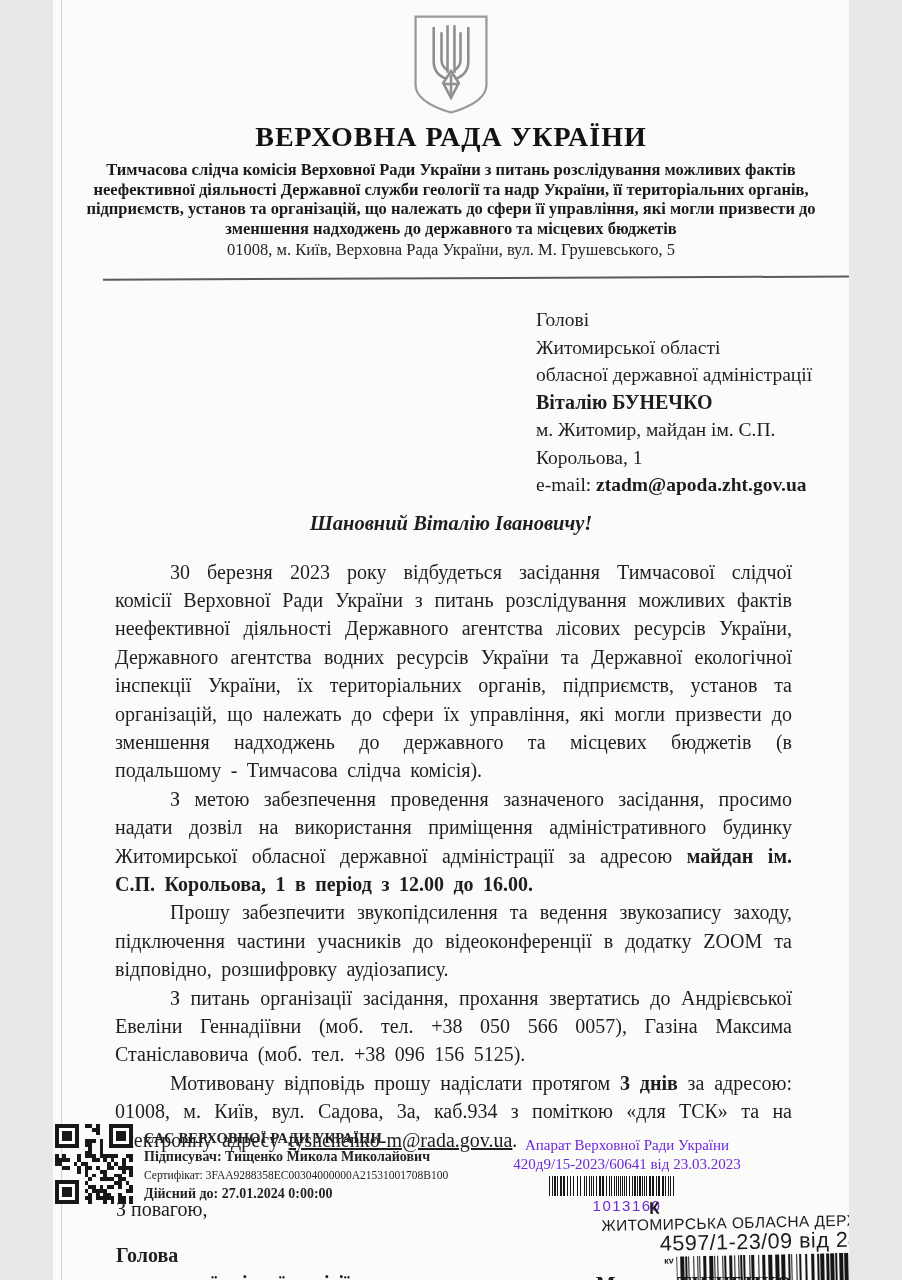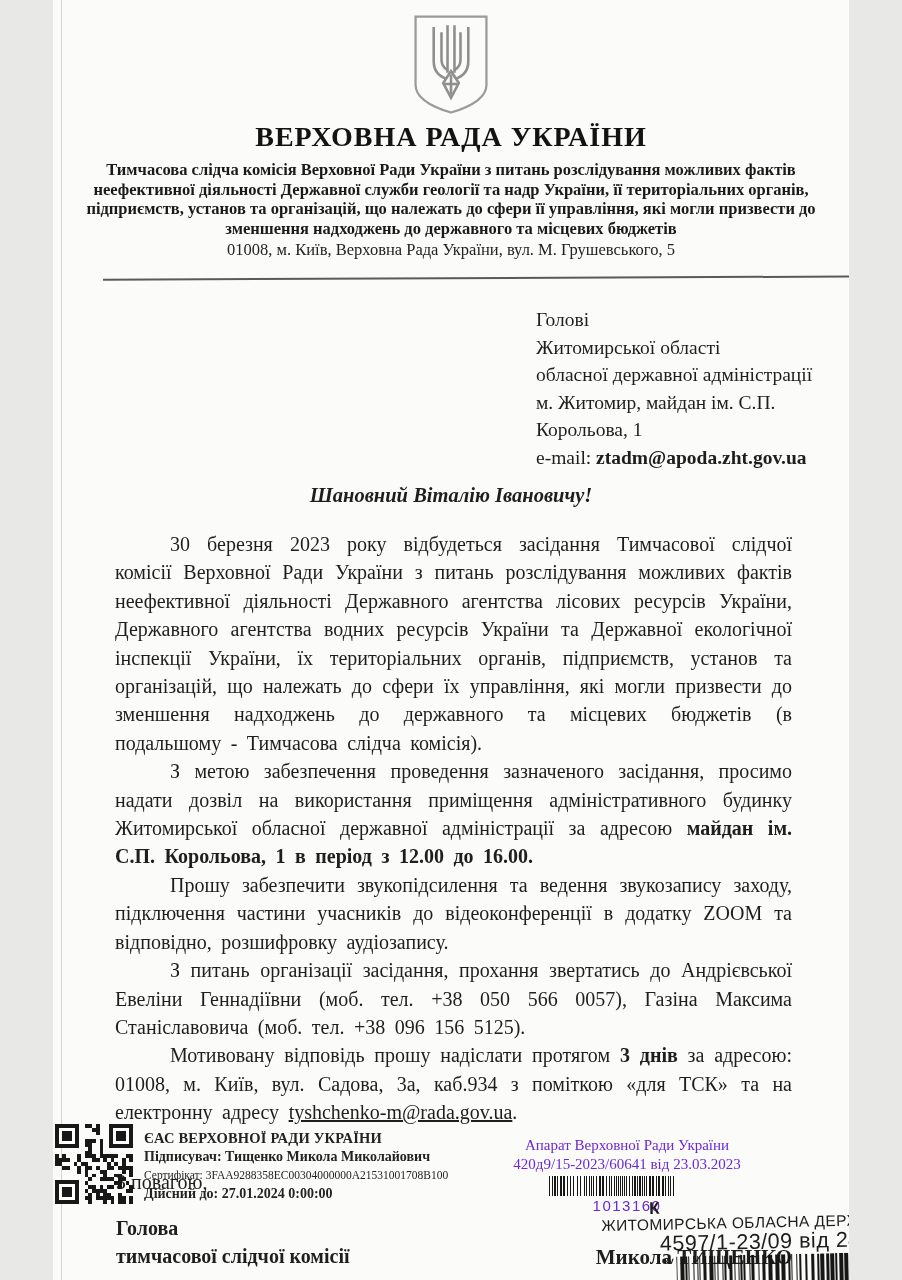--- a/index.html
+++ b/index.html
@@ -88,20 +88,21 @@
     <div class="org-title">ВЕРХОВНА РАДА УКРАЇНИ</div>
     <div class="commission">Тимчасова слідча комісія Верховної Ради України з питань розслідування можливих фактів неефективної діяльності Державної служби геології та надр України, її територіальних органів, підприємств, установ та організацій, що належать до сфери її управління, які могли призвести до зменшення надходжень до державного та місцевих бюджетів</div>
     <div class="hq-address">01008, м. Київ, Верховна Рада України, вул. М. Грушевського, 5</div>
     <div class="divider"></div>
   </div>
 
   <div class="recipient">
     <div>Голові</div>
     <div>Житомирської області</div>
     <div>обласної державної адміністрації</div>
+    <div class="name">Віталію БУНЕЧКО</div>
     <div>м. Житомир, майдан ім. С.П. Корольова, 1</div>
     <div><span>e-mail: </span><span class="b">ztadm@apoda.zht.gov.ua</span></div>
   </div>
 
   <div class="salutation">Шановний Віталію Івановичу!</div>
 
   <div class="letter-body">
     <p><span>30 березня 2023 року відбудеться засідання Тимчасової слідчої комісії Верховної Ради України з питань розслідування можливих фактів неефективної діяльності Державного агентства лісових ресурсів України, Державного агентства водних ресурсів України та Державної екологічної інспекції України, їх територіальних органів, підприємств, установ та організацій, що належать до сфери їх управління, які могли призвести до зменшення надходжень до державного та місцевих бюджетів (в подальшому - Тимчасова слідча комісія).</span></p>
     <p><span>З метою забезпечення проведення зазначеного засідання, просимо надати дозвіл на використання приміщення адміністративного будинку Житомирської обласної державної адміністрації за адресою </span><span class="b">майдан ім. С.П. Корольова, 1 в період з 12.00 до 16.00.</span></p>
     <p><span>Прошу забезпечити звукопідсилення та ведення звукозапису заходу, підключення частини учасників до відеоконференції в додатку ZOOM та відповідно, розшифровку аудіозапису.</span></p>

